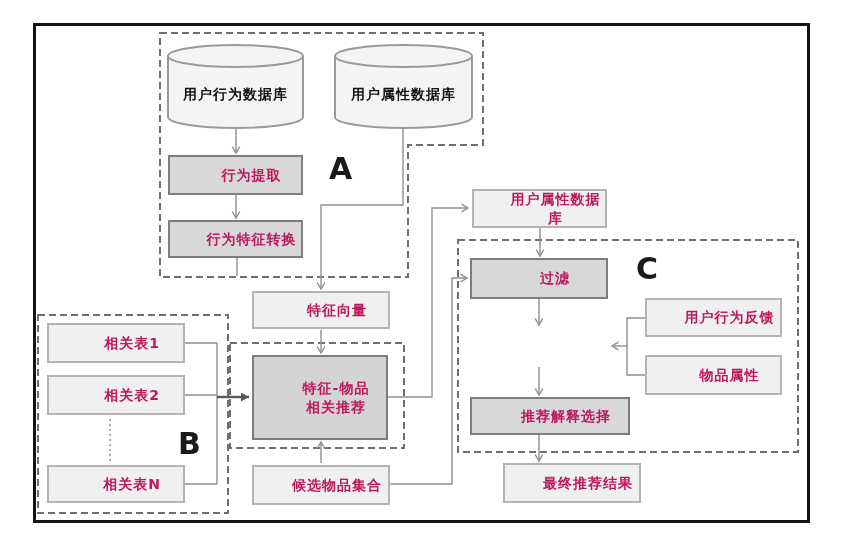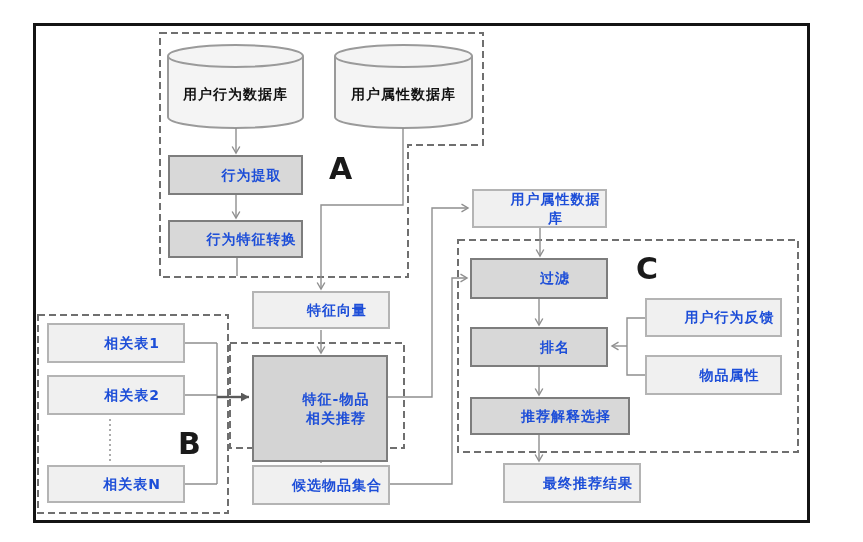--- a/index.html
+++ b/index.html
@@ -8,21 +8,21 @@
     font-family:"DejaVu Sans", sans-serif; overflow:hidden;
   }
   #frame {
     position:absolute; left:33px; top:23px; width:777px; height:500px;
     border:3px solid #141414; box-sizing:border-box;
   }
   svg.layer { position:absolute; left:0; top:0; }
   .box {
     position:absolute; box-sizing:border-box;
     display:flex; align-items:center; justify-content:center;
-    font-weight:bold; font-size:14px; color:#1d4ed8; text-align:center;
+    font-weight:bold; font-size:14px; color:#be185d; text-align:center;
     line-height:1.35; letter-spacing:1px; white-space:pre-line;padding-left:32px;
   }
   .light { background:#f0f0f0; border:2px solid #b4b4b4; }
   .shade { background:#d8d8d8; border:2px solid #7d7d7d; }
   .big   { background:#d4d4d4; border:2px solid #7d7d7d; }
   .cyltext {
     position:absolute; display:flex; align-items:center; justify-content:center;
     font-weight:bold; font-size:14px; color:#111; letter-spacing:1px;
   }
   .seclabel {
@@ -90,31 +90,30 @@
     <path d="M217,397 H249" fill="none" stroke="#5a5a5a" stroke-width="2.4" marker-end="url(#arrT)"></path>
   </svg>
 
   <div class="cyltext" style="left:170px; top:80px; width:131px; height:30px;">用户行为数据库</div>
   <div class="cyltext" style="left:337px; top:80px; width:133px; height:30px;">用户属性数据库</div>
 
   <div class="box shade" style="left:168px; top:155px; width:135px; height:40px;">行为提取</div>
   <div class="box shade" style="left:168px; top:220px; width:135px; height:38px;">行为特征转换</div>
 
   <div class="box light" style="left:252px; top:291px; width:138px; height:38px;">特征向量</div>
-  <div class="box big" style="left:252px; top:355px; width:136px; height:107px;">特征-物品
+  <div class="box big" style="left:252px; top:355px; width:136px; height:85px;">特征-物品
 相关推荐</div>
   <div class="box light" style="left:252px; top:465px; width:138px; height:40px;">候选物品集合</div>
 
   <div class="box light" style="left:47px; top:323px; width:138px; height:40px;">相关表1</div>
   <div class="box light" style="left:47px; top:375px; width:138px; height:40px;">相关表2</div>
   <div class="box light" style="left:47px; top:465px; width:138px; height:38px;">相关表N</div>
 
   <div class="box light" style="left:472px; top:189px; width:135px; height:39px;">用户属性数据库</div>
   <div class="box shade" style="left:470px; top:258px; width:138px; height:41px;">过滤</div>
-  <div class="box shade" style="left:470px; top:327px; width:138px; height:40px;">排名</div>
   <div class="box shade" style="left:470px; top:397px; width:160px; height:38px;">推荐解释选择</div>
   <div class="box light" style="left:470px; top:463px; width:138px; height:40px;margin-left:33px;">最终推荐结果</div>
   <div class="box light" style="left:645px; top:298px; width:137px; height:39px;text-align:right;">用户行为反馈</div>
   <div class="box light" style="left:645px; top:355px; width:137px; height:40px;">物品属性</div>
 
   <div class="seclabel" style="left:329px; top:151px;">A</div>
   <div class="seclabel" style="left:178px; top:426px;">B</div>
   <div class="seclabel" style="left:636px; top:251px;">C</div>
 
   <div id="frame"></div>

